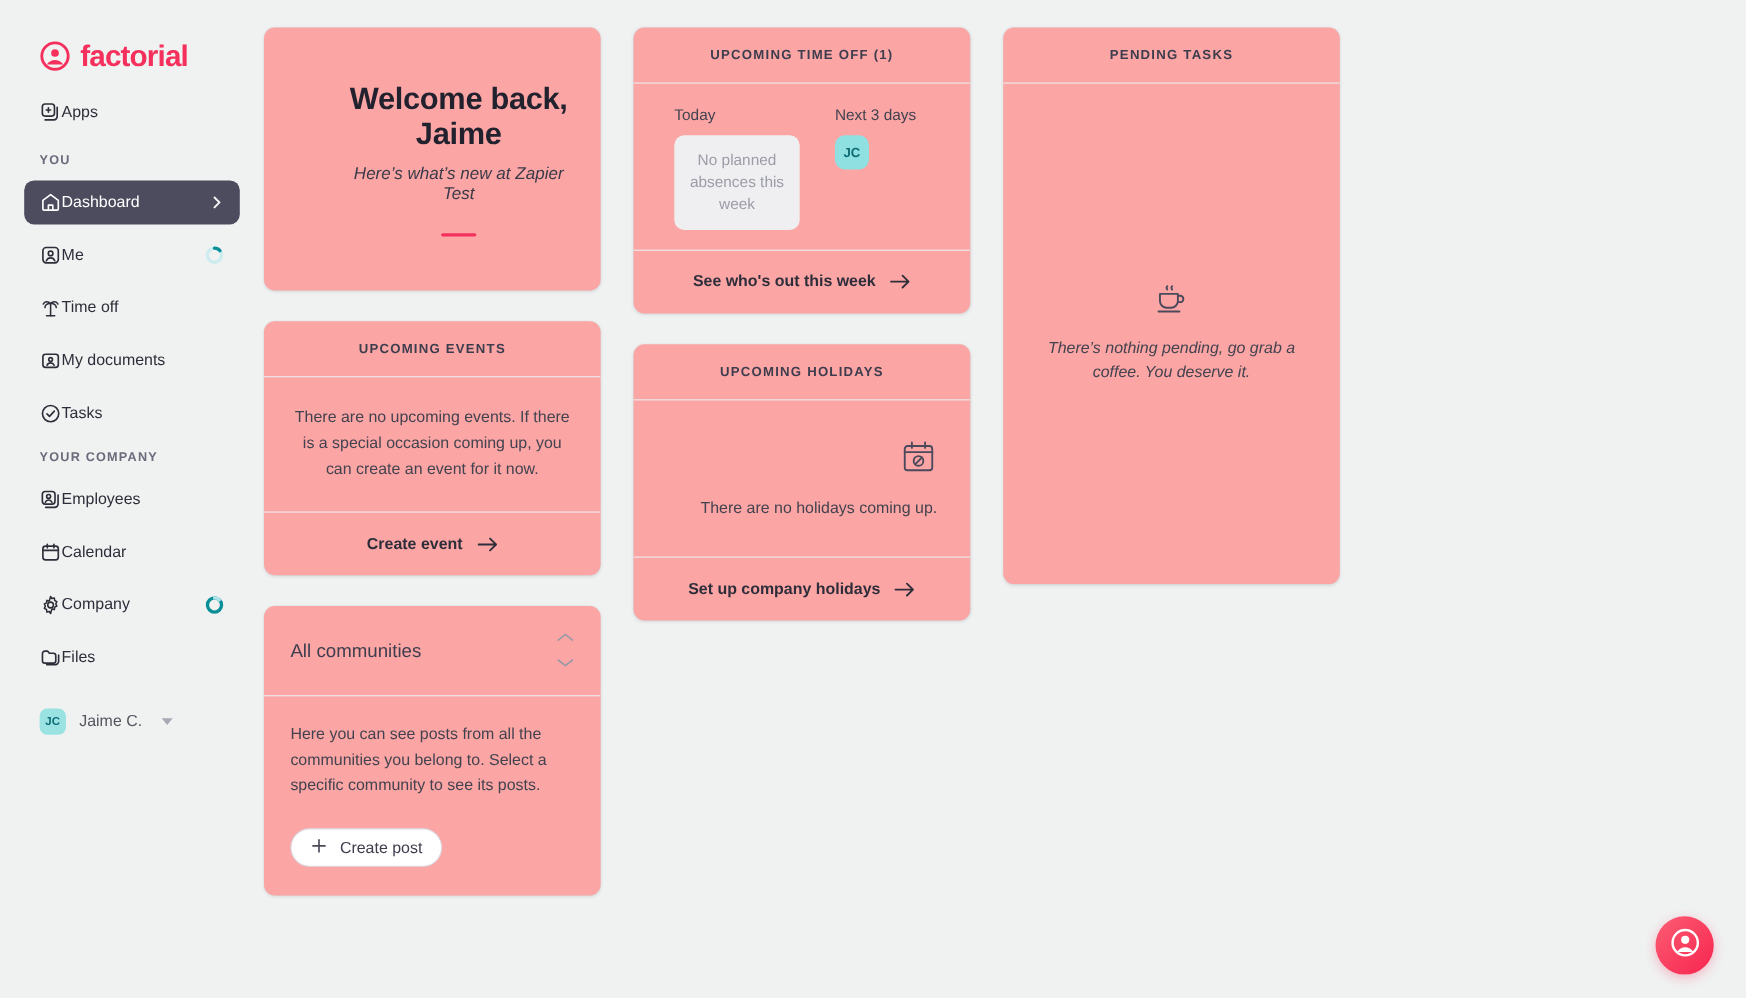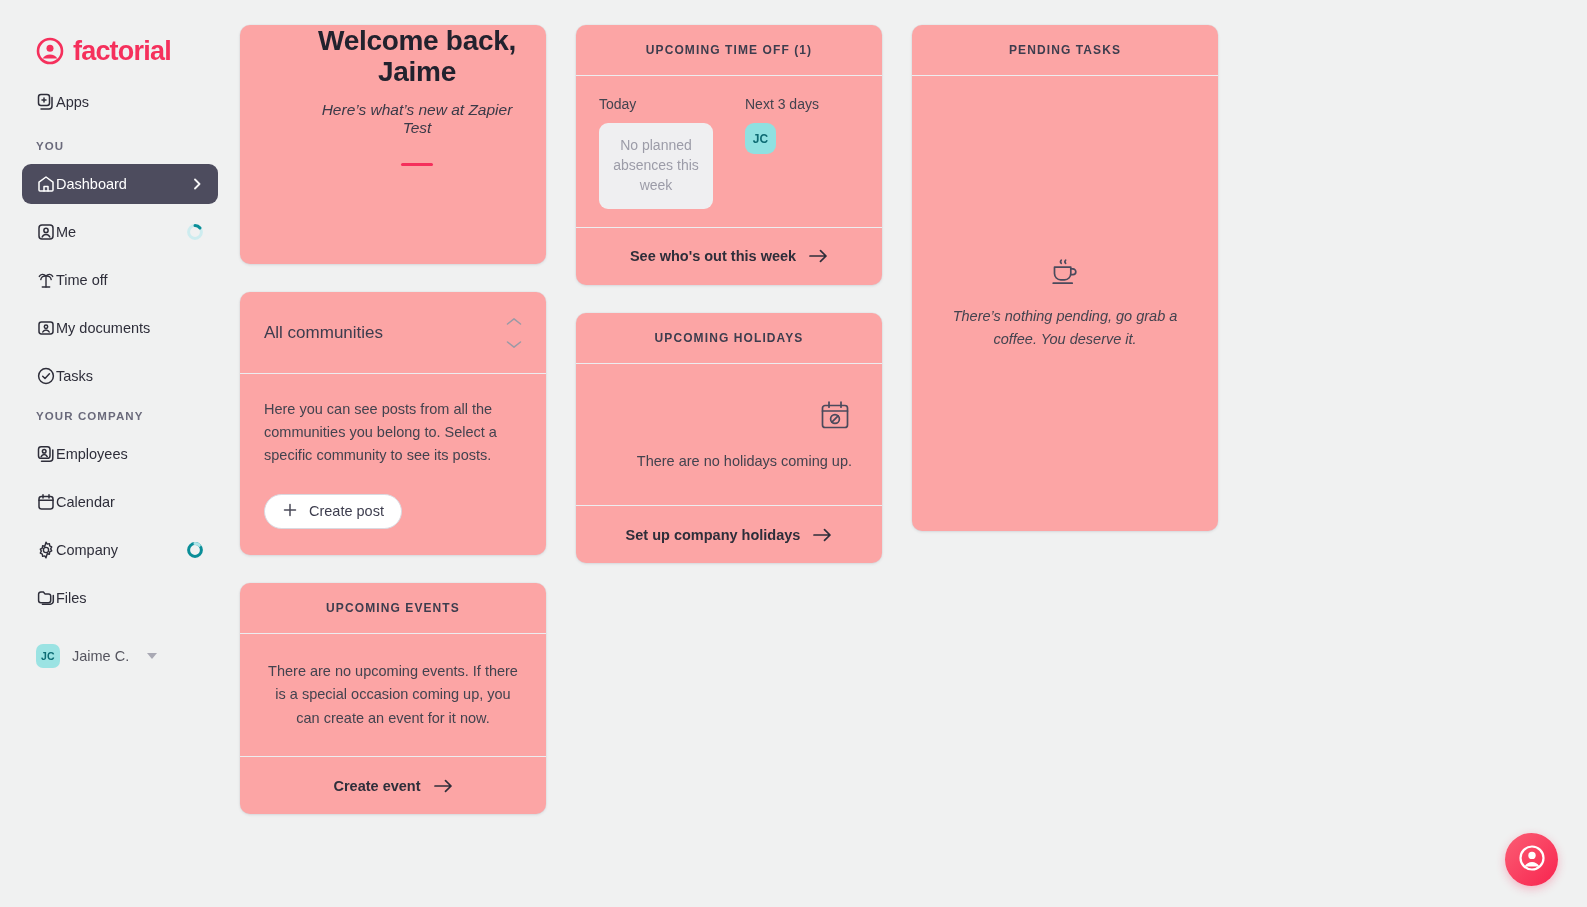--- a/index.html
+++ b/index.html
@@ -81,27 +81,27 @@
     color: #3D3D4E; border-bottom: 1px solid #EDEDF0; text-transform: uppercase;
   }
   .card-foot {
     height: 58px; border-top: 1px solid #EDEDF0;
     display: flex; align-items: center; justify-content: center;
     gap: 13px; font-size: 14.5px; font-weight: 600; color: #2E2E3A; cursor: pointer;
   }
   .arrow-r { width: 19px; height: 14px; flex: 0 0 19px; }
 
   
-  .welcome { height: 239px; display: flex; flex-direction: column; align-items: center; padding: 0 24px; margin-left: 48px; }
+  .welcome { height: 239px; display: flex; flex-direction: column; align-items: center; justify-content: center; padding: 0 24px; margin-left: 48px; }
   .welcome h1 { font-size: 28px; font-weight: 700; color: #22222E; line-height: 1.12; text-align: center; letter-spacing: -0.3px; }
   .welcome p { font-size: 15.5px; color: #3A3A48; margin-top: 13px; text-align: center; font-style: italic; }
   .welcome .rule { width: 32px; height: 3px; background: #F5305C; border-radius: 2px; margin-top: 26px; }
 
   
-  .timeoff-body { display: flex; padding: 20px 23px 18px 23px; gap: 32px; }
+  .timeoff-body { display: flex; padding: 20px 23px 18px 37px; gap: 32px; }
   .to-col { flex: 1 1 0; }
   .to-label { font-size: 14px; color: #43434F; margin-bottom: 11px; }
   .to-empty {
     background: #EFEFF1; border-radius: 9px; color: #9C9CA8;
     font-size: 14px; text-align: center; padding: 13px 10px; line-height: 1.42;
     width: 114px;
   }
   .avatar-big {
     width: 31px; height: 31px; border-radius: 9px;
     background: #8FE1E1; color: #0E6B73; font-size: 12px; font-weight: 700;
@@ -301,20 +301,35 @@
       <div class="col">
 
         <section class="card">
           <div class="welcome">
             <h1>
               <span>Welcome back,</span><br>
               <span>Jaime</span>
             </h1>
             <p>Here’s what’s new at Zapier Test</p>
             <div class="rule"></div>
+          </div>
+        </section>
+
+        <section class="card">
+          <div class="card-head">UPCOMING EVENTS</div>
+          <div class="empty-body" style="padding:26px 26px;">
+            <div class="empty-text">There are no upcoming events. If there is a special occasion coming up, you can create an event for it now.</div>
+          </div>
+          <div class="card-foot">
+            <span>Create event</span>
+            <span class="arrow-r">
+              <svg viewBox="0 0 19 14" width="19" height="14" fill="none" stroke="#2E2E3A" stroke-width="1.7" stroke-linecap="round" stroke-linejoin="round">
+                  <path d="M1 7h16M11.5 1.6 17 7l-5.5 5.4"></path>
+                </svg>
+            </span>
           </div>
         </section>
 
         <section class="card">
           <div class="comm-head">
             <span class="comm-title">All communities</span>
             <span class="stepper">
               <span>
                 <svg viewBox="0 0 16 9" width="16" height="9" fill="none" stroke="#9A9AA6" stroke-width="1.5" stroke-linecap="round" stroke-linejoin="round">
                     <path d="M1.5 7 8 1.8 14.5 7"></path>
@@ -333,35 +348,20 @@
               <span>
                 <svg viewBox="0 0 16 16" width="16" height="16" fill="none" stroke="#4A4A58" stroke-width="1.5" stroke-linecap="round">
                     <path d="M8 2.5v11M2.5 8h11"></path>
                   </svg>
               </span>
               <span>Create post</span>
             </div>
           </div>
         </section>
 
-        <section class="card">
-          <div class="card-head">UPCOMING EVENTS</div>
-          <div class="empty-body" style="padding:26px 26px;">
-            <div class="empty-text">There are no upcoming events. If there is a special occasion coming up, you can create an event for it now.</div>
-          </div>
-          <div class="card-foot">
-            <span>Create event</span>
-            <span class="arrow-r">
-              <svg viewBox="0 0 19 14" width="19" height="14" fill="none" stroke="#2E2E3A" stroke-width="1.7" stroke-linecap="round" stroke-linejoin="round">
-                  <path d="M1 7h16M11.5 1.6 17 7l-5.5 5.4"></path>
-                </svg>
-            </span>
-          </div>
-        </section>
-
       </div>
 
       <div class="col">
 
         <section class="card">
           <div class="card-head">UPCOMING TIME OFF (1)</div>
           <div class="timeoff-body">
             <div class="to-col">
               <div class="to-label">Today</div>
               <div class="to-empty">No planned absences this week</div>

